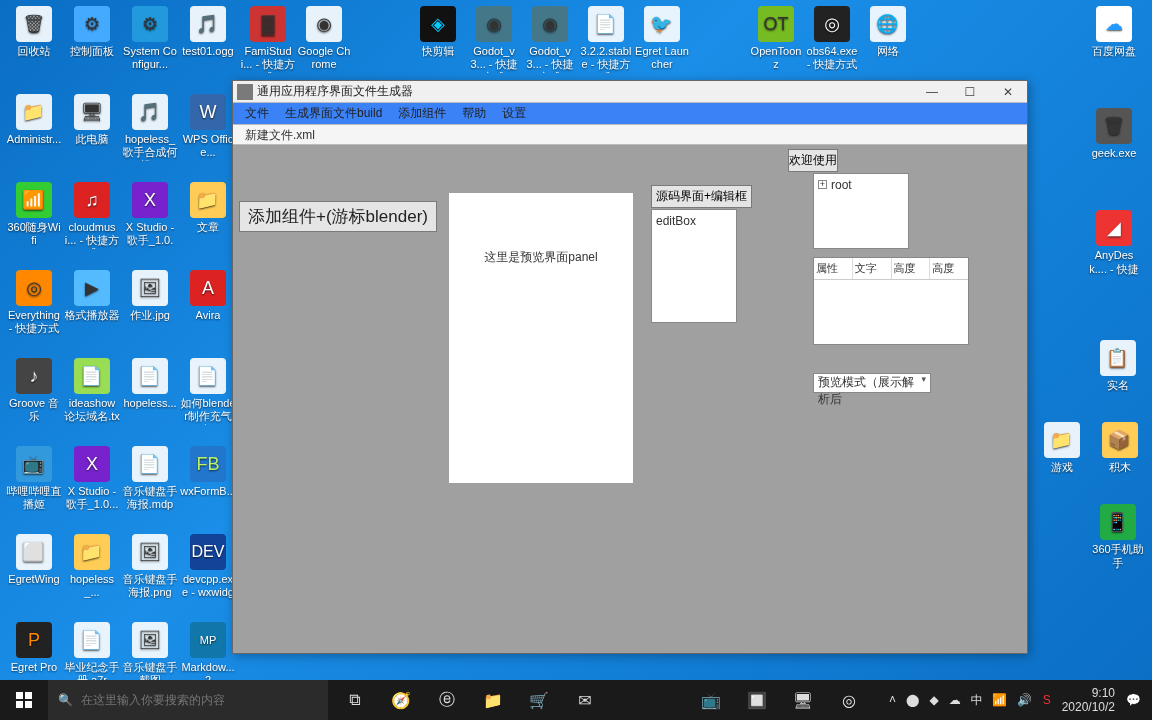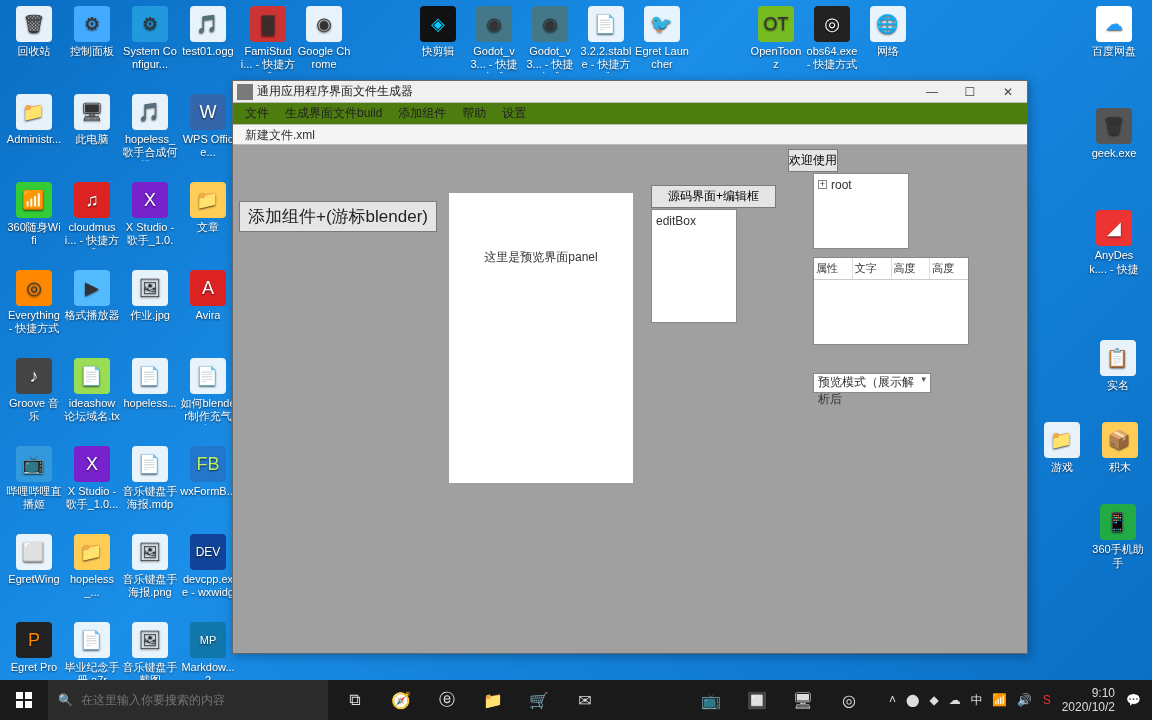--- a/index.html
+++ b/index.html
@@ -22,28 +22,28 @@
 .tray{margin-left:auto;display:flex;align-items:center;height:40px;padding-right:6px;color:#ddd}
 .tray .ti{padding:0 5px;font-size:12px}
 .clock{text-align:right;font-size:11px;line-height:1.2;padding:0 6px}
 
 
 .win{position:absolute;left:232px;top:80px;width:796px;height:574px;background:#a0a0a0;border:1px solid #666;display:flex;flex-direction:column;box-shadow:2px 2px 10px rgba(0,0,0,.3)}
 .titlebar{height:22px;background:#f0f0f0;display:flex;align-items:center;padding-left:4px;border-bottom:1px solid #bbb}
 .titlebar .ticn{width:16px;height:16px;background:#7a7a7a;margin-right:4px}
 .titlebar .ttl{flex:1;font-size:12px;color:#222}
 .titlebar .wbtn{width:38px;height:22px;display:flex;align-items:center;justify-content:center;color:#444}
-.menubar{height:22px;background:#4d7c0f;display:flex;align-items:center;padding:0 4px;border-bottom:1px solid #bbb}
+.menubar{height:22px;background:#3b82f6;display:flex;align-items:center;padding:0 4px;border-bottom:1px solid #bbb}
 .menubar .mi{padding:2px 8px;font-size:12px;color:#222;cursor:pointer}
 .filebar{height:20px;background:#f5f5f5;border-bottom:1px solid #bbb;padding:2px 12px;font-size:12px;color:#333}
 .client{flex:1;position:relative;background:#a0a0a0}
 
 .btnlabel{position:absolute;left:6px;top:56px;padding:3px 8px;background:#e5e5e5;border:1px solid #7a7a7a;font-size:17px;color:#222}
 .preview{position:absolute;left:216px;top:48px;width:184px;height:290px;background:#fff;display:flex;align-items:flex-start;justify-content:center;padding-top:56px;font-size:12px;color:#333}
-.srclbl{position:absolute;left:418px;top:40px;background:#e5e5e5;border:1px solid #7a7a7a;padding:2px 16px;font-size:12px}
+.srclbl{position:absolute;left:418px;top:40px;background:#e5e5e5;border:1px solid #7a7a7a;padding:2px 4px;font-size:12px}
 .editbox{position:absolute;left:418px;top:64px;width:86px;height:114px;background:#fff;border:1px solid #888;padding:4px;font-size:12px;color:#333}
 .welcome{position:absolute;left:555px;top:4px;background:#e5e5e5;border:1px solid #7a7a7a;padding:2px 0;font-size:12px}
 .tree{position:absolute;left:580px;top:28px;width:96px;height:76px;background:#fff;border:1px solid #888;padding:4px;font-size:12px;color:#333;display:flex;align-items:flex-start}
 .tree .exp{border:1px solid #888;width:9px;height:9px;display:flex;align-items:center;justify-content:center;font-size:9px;line-height:1;margin:2px 4px 0 0}
 .proptabs{position:absolute;left:580px;top:112px;width:156px;background:#fff;border:1px solid #888}
 .proptabs .tabs{display:flex;border-bottom:1px solid #ccc}
 .proptabs .tab{flex:1;padding:3px 2px;text-align:left;font-size:11px;color:#333;border-right:1px solid #ddd;cursor:pointer}
 .proptabs .tab:last-child{border-right:none}
 .proptabs .body{height:64px}
 .combo{position:absolute;left:580px;top:228px;width:118px;height:20px;background:#fff;border:1px solid #888;display:flex;align-items:flex-start;padding:0 4px;font-size:11px;color:#333;justify-content:space-between}
@@ -173,21 +173,21 @@
       </div>
     <div class="di">
         <div class="ico">📄</div>
         <div class="lbl">如何blender制作充气动...</div>
       </div>
     <div class="di">
         <div class="ico" style="background:#27c;color:#bef264">FB</div>
         <div class="lbl">wxFormB...</div>
       </div>
     <div class="di">
-        <div class="ico" style="background:#149;color:#fff;font-size:12px">DEV</div>
+        <div class="ico" style="background:#149;color:#fff;font-size:16px">DEV</div>
         <div class="lbl">devcpp.exe - wxwidget...</div>
       </div>
     <div class="di">
         <div class="ico" style="background:#17a;color:#fff;font-size:11px">MP</div>
         <div class="lbl">Markdow... 2</div>
       </div>
   </div>
 
   <div style="position:absolute;left:240px;top:6px;display:flex;gap:0">
     <div class="di">

